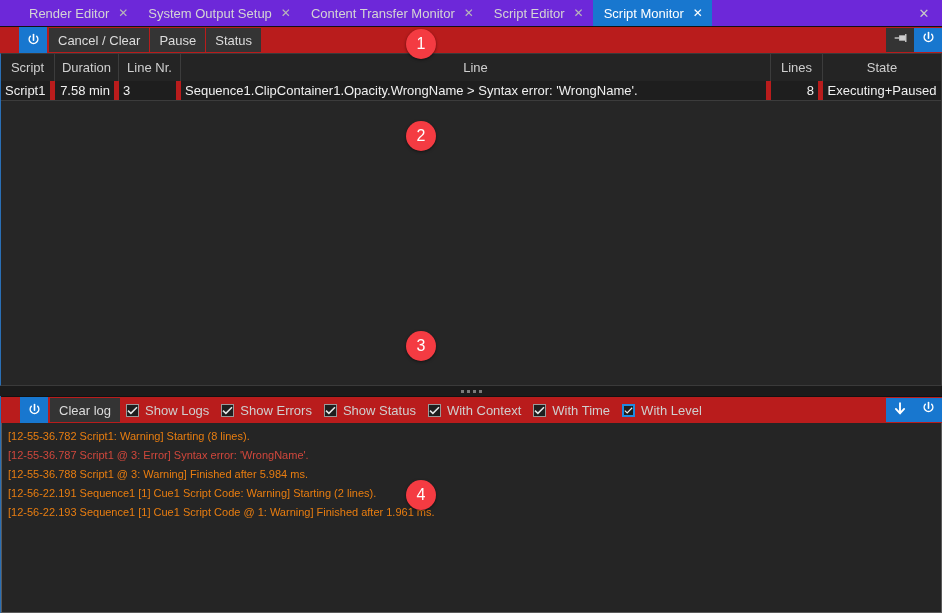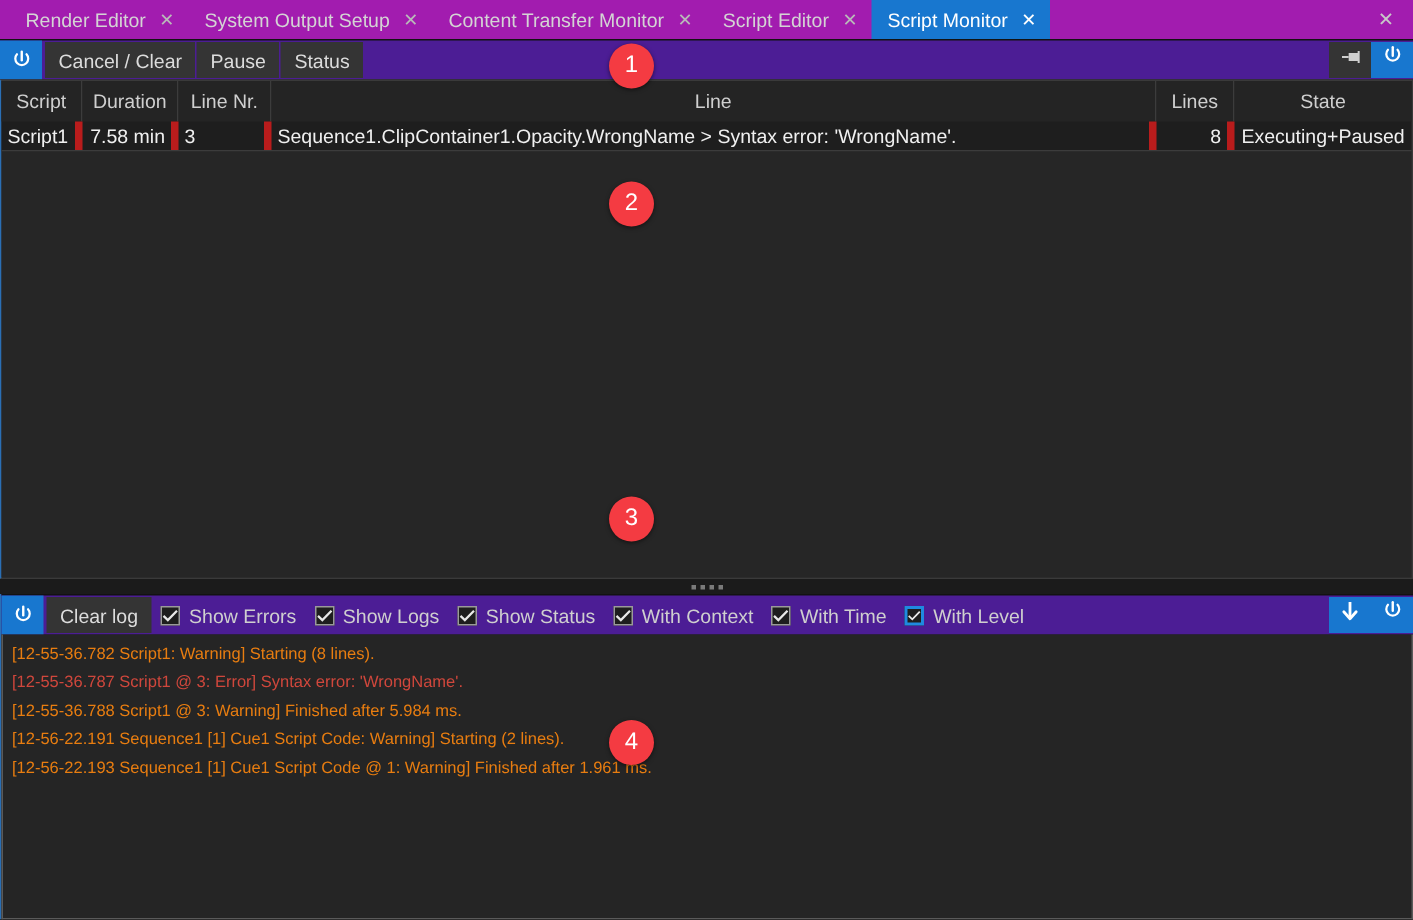--- a/index.html
+++ b/index.html
@@ -13,24 +13,24 @@
   #app {
     position: relative;
     width: 942px; height: 613px;
     background: #1b1b1b;
     display: flex; flex-direction: column;
   }
 
   
   .tabbar {
     height: 26px;
-    background: #a21caf;
+    background: #6d28d9;
     display: flex; align-items: stretch;
     flex: 0 0 26px;
-    padding-left: 6px;
+    padding-left: 18px;
   }
   .tab {
     display: flex; align-items: center;
     padding: 0 9px 0 11px;
     font-size: 13px;
     color: #d4d4d4;
     cursor: default;
     white-space: nowrap;
   }
   .tab.active { background: #1877cf; color: #ffffff; }
@@ -47,23 +47,24 @@
     width: 36px;
     display: flex; align-items: center; justify-content: center;
     font-size: 13px; color: #c8c8c8;
     font-family: "DejaVu Sans", sans-serif;
   }
 
   
   .toolbar {
     height: 27px;
     flex: 0 0 27px;
-    background: #4c1d95;
+    background: #b91c1c;
     display: flex; align-items: stretch;
     border-top: 1px solid #121212;
+    padding-left: 19px;
   }
   .pwr-btn {
     width: 28px;
     background: #1877cf;
     display: flex; align-items: center; justify-content: center;
   }
   .pwr-btn svg { display: block; }
   .tbtn {
     display: flex; align-items: center;
     padding: 0 9px;
@@ -298,30 +299,30 @@
         </span>
       </div>
       <div class="tbtn first">Clear log</div>
 
       <div class="chk-item">
         <span class="chk">
           <svg width="11" height="9" viewBox="0 0 11 9">
               <path d="M1 4.6 L3.9 7.4 L10 1.2" stroke="#e8e8e8" stroke-width="1.5" fill="none"></path>
             </svg>
         </span>
+        <span>Show Logs</span>
+      </div>
+
+      <div class="chk-item">
+        <span class="chk">
+          <svg width="11" height="9" viewBox="0 0 11 9">
+              <path d="M1 4.6 L3.9 7.4 L10 1.2" stroke="#e8e8e8" stroke-width="1.5" fill="none"></path>
+            </svg>
+        </span>
         <span>Show Errors</span>
-      </div>
-
-      <div class="chk-item">
-        <span class="chk">
-          <svg width="11" height="9" viewBox="0 0 11 9">
-              <path d="M1 4.6 L3.9 7.4 L10 1.2" stroke="#e8e8e8" stroke-width="1.5" fill="none"></path>
-            </svg>
-        </span>
-        <span>Show Logs</span>
       </div>
 
       <div class="chk-item">
         <span class="chk">
           <svg width="11" height="9" viewBox="0 0 11 9">
               <path d="M1 4.6 L3.9 7.4 L10 1.2" stroke="#e8e8e8" stroke-width="1.5" fill="none"></path>
             </svg>
         </span>
         <span>Show Status</span>
       </div>

